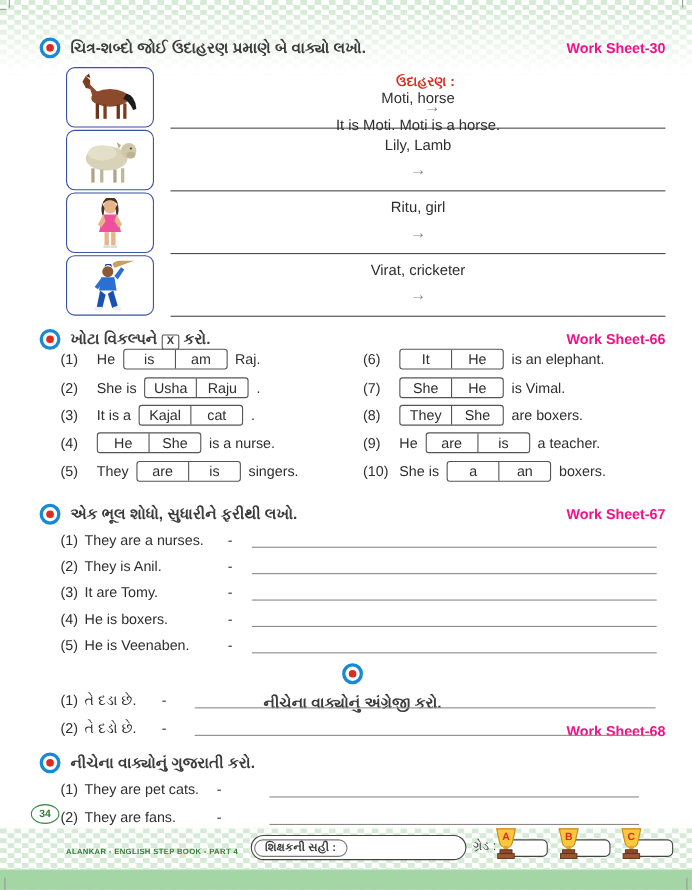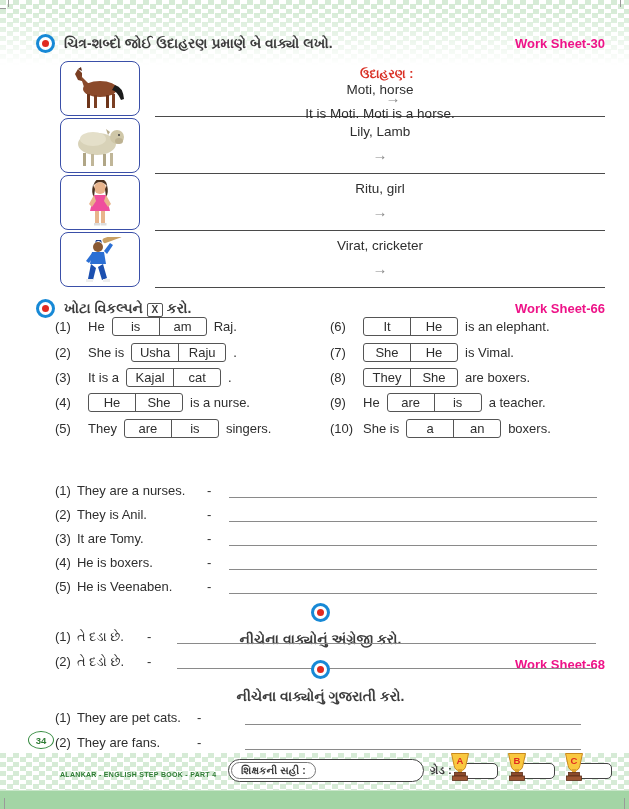--- a/index.html
+++ b/index.html
@@ -52,21 +52,21 @@
   .lrow .line { border-bottom:1.2px solid #8a8a8a; height:14px; }
   .s3 .lrow { grid-template-columns:152px 22px 1fr; height:24px; }
   .s4 .lrow { grid-template-columns:92px 30px 1fr; height:25px; }
   .s5 .lrow { grid-template-columns:142px 30px 1fr; height:25px; }
 
   
   .pg-circle { position:absolute; left:28px; top:731px; width:24px; height:16px; border:1.3px solid #338a3e; border-radius:50%; display:flex; align-items:center; justify-content:center; font-size:9.5px; font-weight:bold; color:#2f7d35; background:#fff0; }
   .book-title { position:absolute; left:60px; top:771px; font-size:7px; font-weight:bold; color:#2f7d35; letter-spacing:.3px; }
   .sig-pill { position:absolute; left:228px; top:759px; width:196px; height:23px; border:1.3px solid #444; border-radius:12px; background:#fff; display:flex; align-items:center; box-sizing:border-box; padding:2px; }
   .sig-label { border:1px solid #777; border-radius:10px; padding:1px 9px; font-size:10.5px; font-weight:bold; color:#3c3c3c; background:#fff; }
-  .grade-label { position:absolute; left:430px; top:764px; font-size:11.5px; font-weight:bold; color:#3c3c3c; }
+  .grade-label { position:absolute; left:430px; top:764px; font-size:11.5px; font-weight:normal; color:#3c3c3c; }
   .trophy-unit { position:absolute; top:752px; width:52px; height:34px; }
   .grade-box { position:absolute; left:12px; top:11px; width:38px; height:16px; border:1.3px solid #444; border-radius:5px; background:#fff; box-sizing:border-box; }
   .trophy { position:absolute; left:0; top:0; z-index:2; }
   svg text { font-family:"Liberation Sans","DejaVu Sans",sans-serif; }
 </style>
 </head>
 <body>
 
 <div class="page">
 
@@ -278,20 +278,27 @@
       <span class="num">(10)</span>
         <span>She is</span>
       <span class="cbox">
           <span>a</span>
           <span>an</span>
         </span>
       <span>boxers.</span>
     </div>
   </div>
 
+  <div class="sec-h" style="top:458px;">
+    <span class="bullet">
+        <i></i>
+      </span>
+    <span class="sec-title">એક ભૂલ શોધો, સુધારીને ફરીથી લખો.</span>
+    <span class="ws">Work Sheet-67</span>
+  </div>
   <div class="llist s3" style="top:478px; right:32px;">
     <div class="lrow">
       <span class="first">
           <span>(1)</span>
           <span>They are a nurses.</span>
         </span>
       <span class="dash">-</span>
         <span class="line"></span>
     </div>
     <div class="lrow">
@@ -347,21 +354,21 @@
     <div class="lrow">
       <span class="first">
           <span>(2)</span>
           <span>તે દડો છે.</span>
         </span>
       <span class="dash">-</span>
         <span class="line"></span>
     </div>
   </div>
 
-  <div class="sec-h" style="top:660px;flex-direction:column;">
+  <div class="sec-h" style="top:684px;">
     <span class="bullet">
         <i></i>
       </span>
     <span class="sec-title">નીચેના વાક્યોનું ગુજરાતી કરો.</span>
   </div>
   <div class="llist s5" style="top:705px; right:48px;">
     <div class="lrow">
       <span class="first">
           <span>(1)</span>
           <span>They are pet cats.</span>

